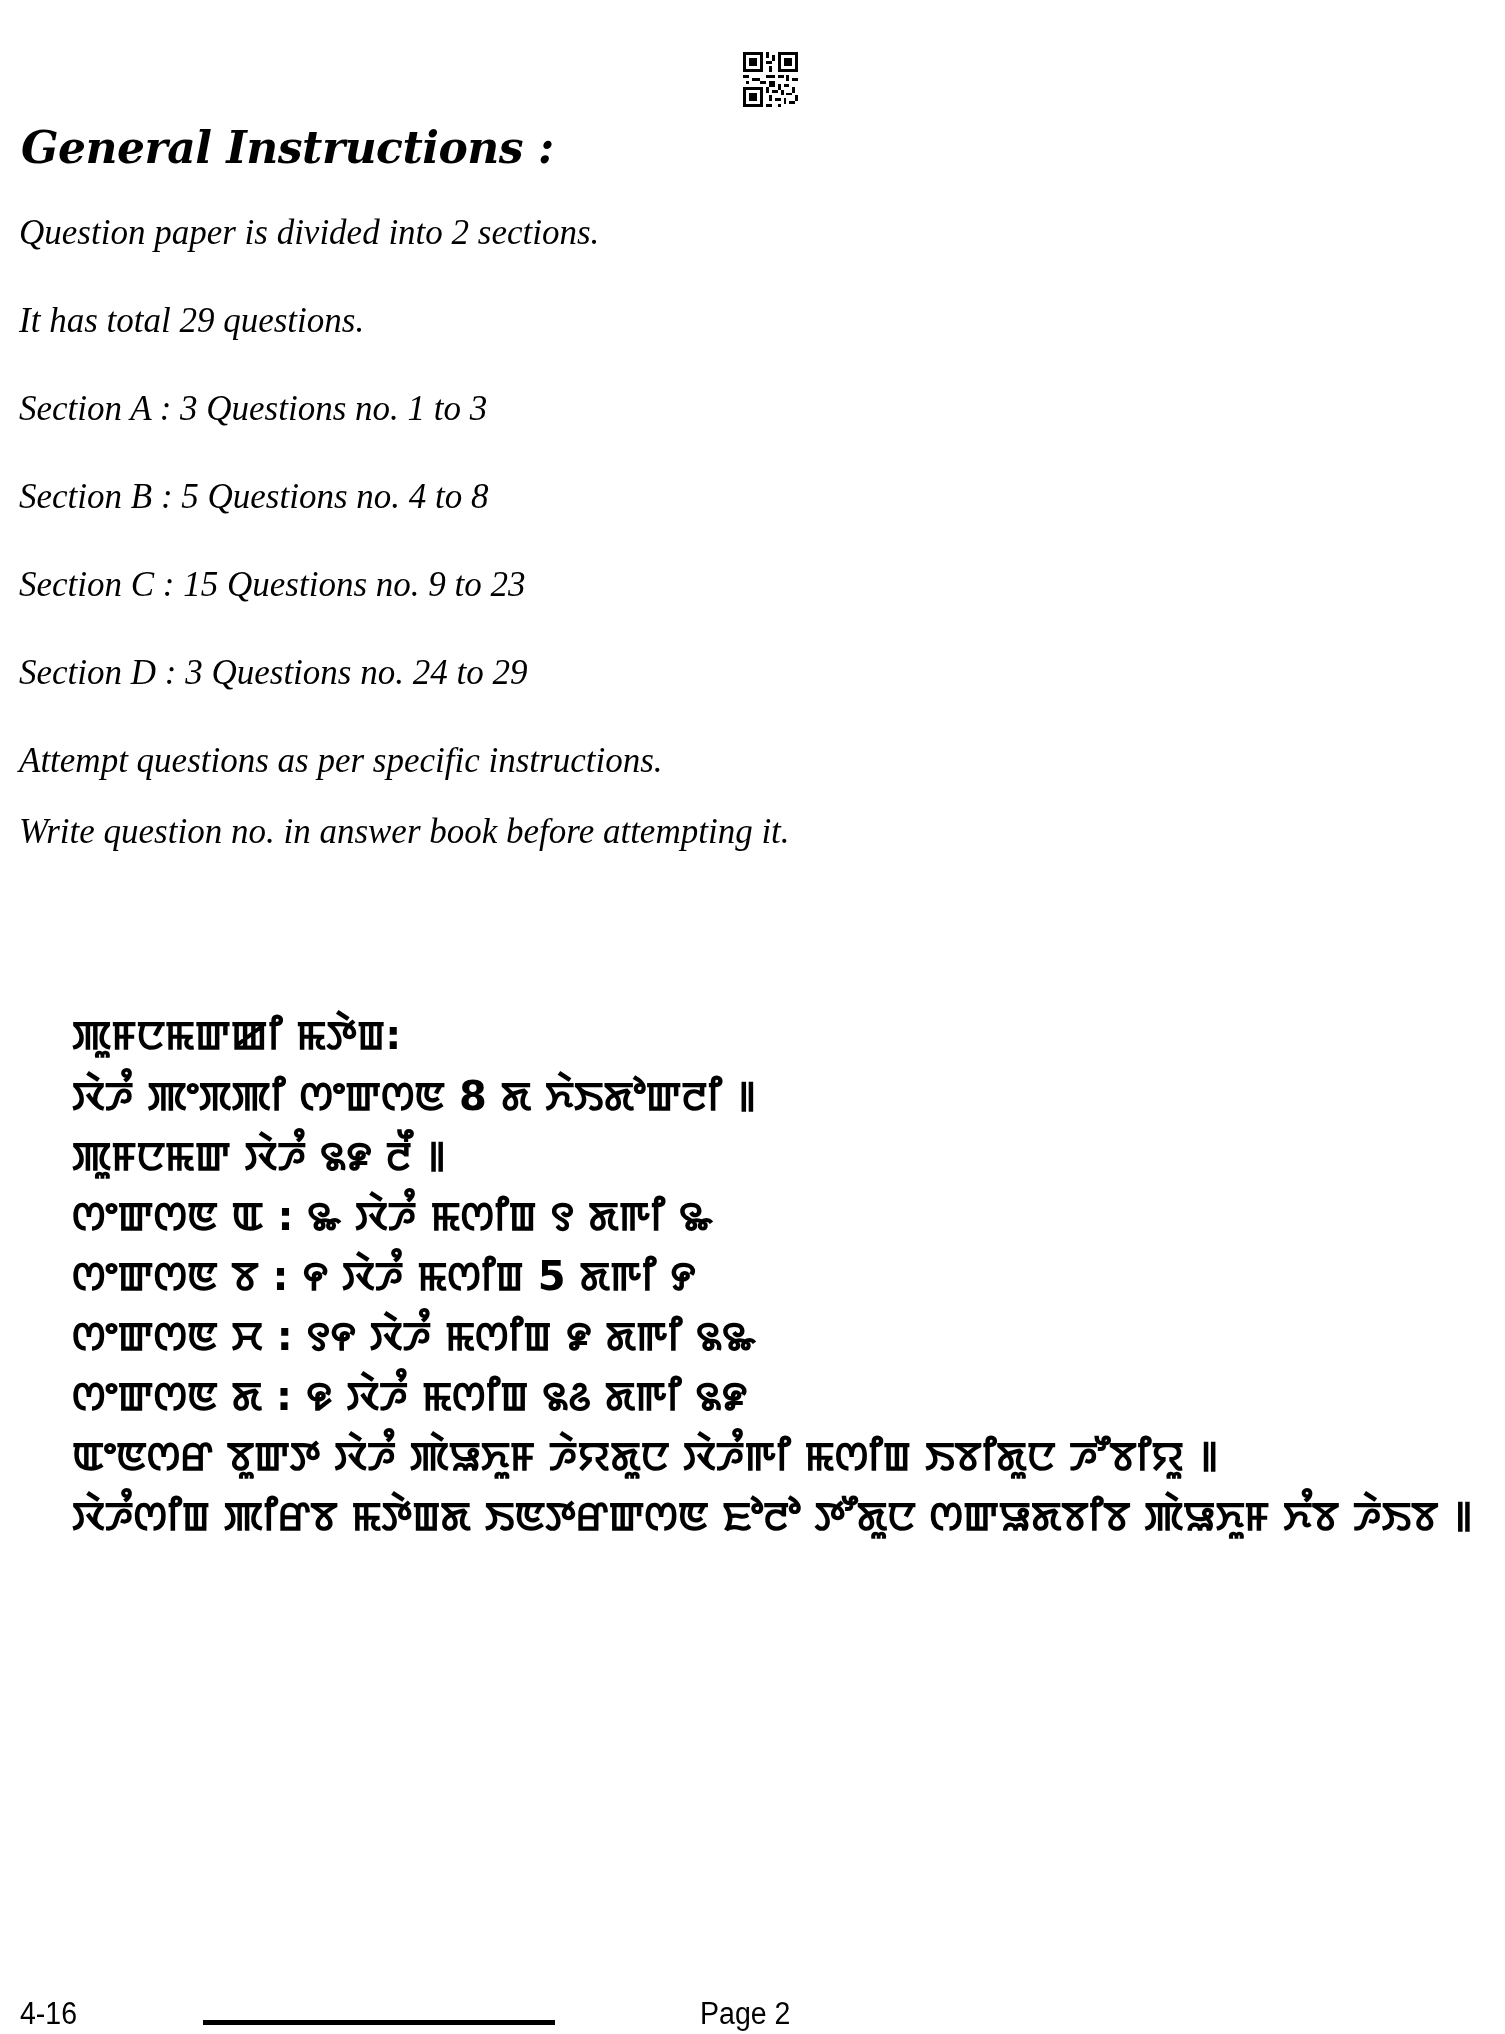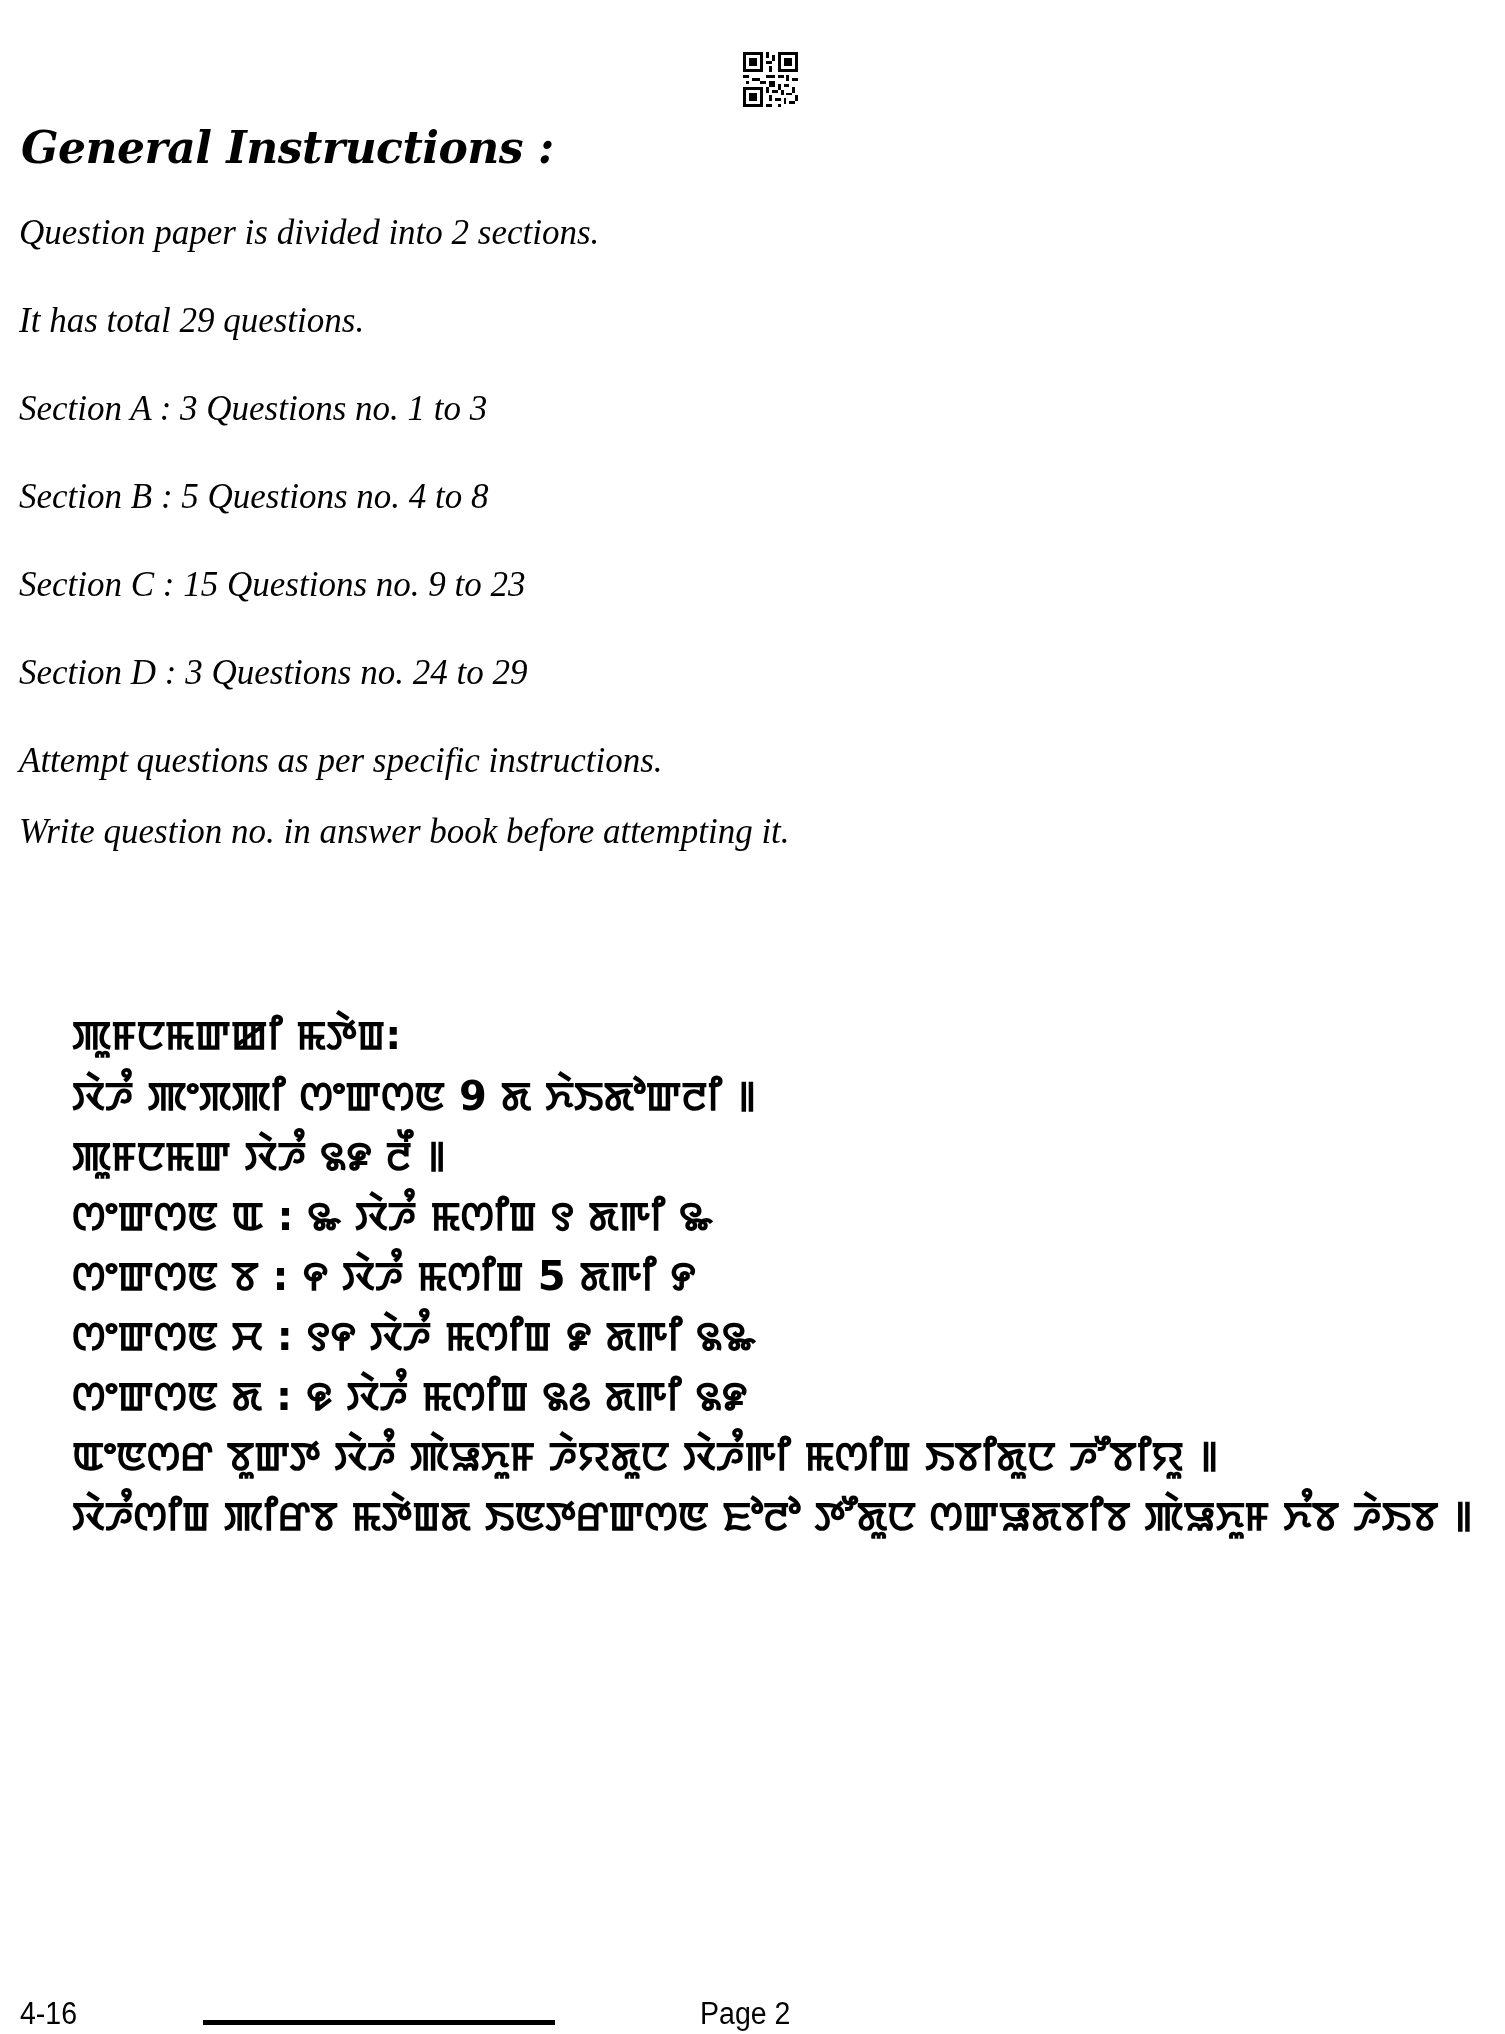--- a/index.html
+++ b/index.html
@@ -104,21 +104,21 @@
 <div class="en-line" style="top:301px">It has total 29 questions.</div>
 <div class="en-line" style="top:389px">Section A : 3 Questions no. 1 to 3</div>
 <div class="en-line" style="top:477px">Section B : 5 Questions no. 4 to 8</div>
 <div class="en-line" style="top:565px">Section C : 15 Questions no. 9 to 23</div>
 <div class="en-line" style="top:653px">Section D : 3 Questions no. 24 to 29</div>
 <div class="en-line" style="top:741px">Attempt questions as per specific instructions.</div>
 <div class="en-line" style="top:812px">Write question no. in answer book before attempting it.</div>
 
 <div class="mm-block">
   <div class="mm-line heading">ꯄꯨꯝꯅꯃꯛꯀꯤ ꯃꯇꯥꯡ:</div>
-  <div class="mm-line">ꯋꯥꯍꯪ ꯄꯦꯞꯄꯤ ꯁꯦꯛꯁꯟ 9 ꯗ ꯈꯥꯏꯗꯣꯛꯂꯤ ꯫</div>
+  <div class="mm-line">ꯋꯥꯍꯪ ꯄꯦꯞꯄꯤ ꯁꯦꯛꯁꯟ 8 ꯗ ꯈꯥꯏꯗꯣꯛꯂꯤ ꯫</div>
   <div class="mm-line">ꯄꯨꯝꯅꯃꯛ ꯋꯥꯍꯪ ꯲꯹ ꯂꯩ ꯫</div>
   <div class="mm-line">ꯁꯦꯛꯁꯟ ꯑ : ꯳ ꯋꯥꯍꯪ ꯃꯁꯤꯡ ꯱ ꯗꯒꯤ ꯳</div>
   <div class="mm-line">ꯁꯦꯛꯁꯟ ꯕ : ꯵ ꯋꯥꯍꯪ ꯃꯁꯤꯡ 5 ꯗꯒꯤ ꯸</div>
   <div class="mm-line">ꯁꯦꯛꯁꯟ ꯆ : ꯱꯵ ꯋꯥꯍꯪ ꯃꯁꯤꯡ ꯹ ꯗꯒꯤ ꯲꯳</div>
   <div class="mm-line">ꯁꯦꯛꯁꯟ ꯗ : ꯶ ꯋꯥꯍꯪ ꯃꯁꯤꯡ ꯲꯴ ꯗꯒꯤ ꯲꯹</div>
   <div class="mm-line">ꯑꯦꯟꯁꯔ ꯕꯨꯛꯇ ꯋꯥꯍꯪ ꯄꯥꯎꯈꯨꯝ ꯍꯥꯌꯗꯨꯅ ꯋꯥꯍꯪꯒꯤ ꯃꯁꯤꯡ ꯏꯕꯤꯗꯨꯅ ꯍꯧꯕꯤꯌꯨ ꯫</div>
   <div class="mm-line">ꯋꯥꯍꯪꯁꯤꯡ ꯄꯤꯔꯕ ꯃꯇꯥꯡꯗ ꯏꯟꯇꯔꯛꯁꯟ ꯐꯣꯂꯣ ꯇꯧꯗꯨꯅ ꯁꯛꯎꯗꯕꯤꯕ ꯄꯥꯎꯈꯨꯝ ꯈꯪꯕ ꯍꯥꯏꯕ ꯫</div>
 </div>
 
 <div class="footer-code">4-16</div>

